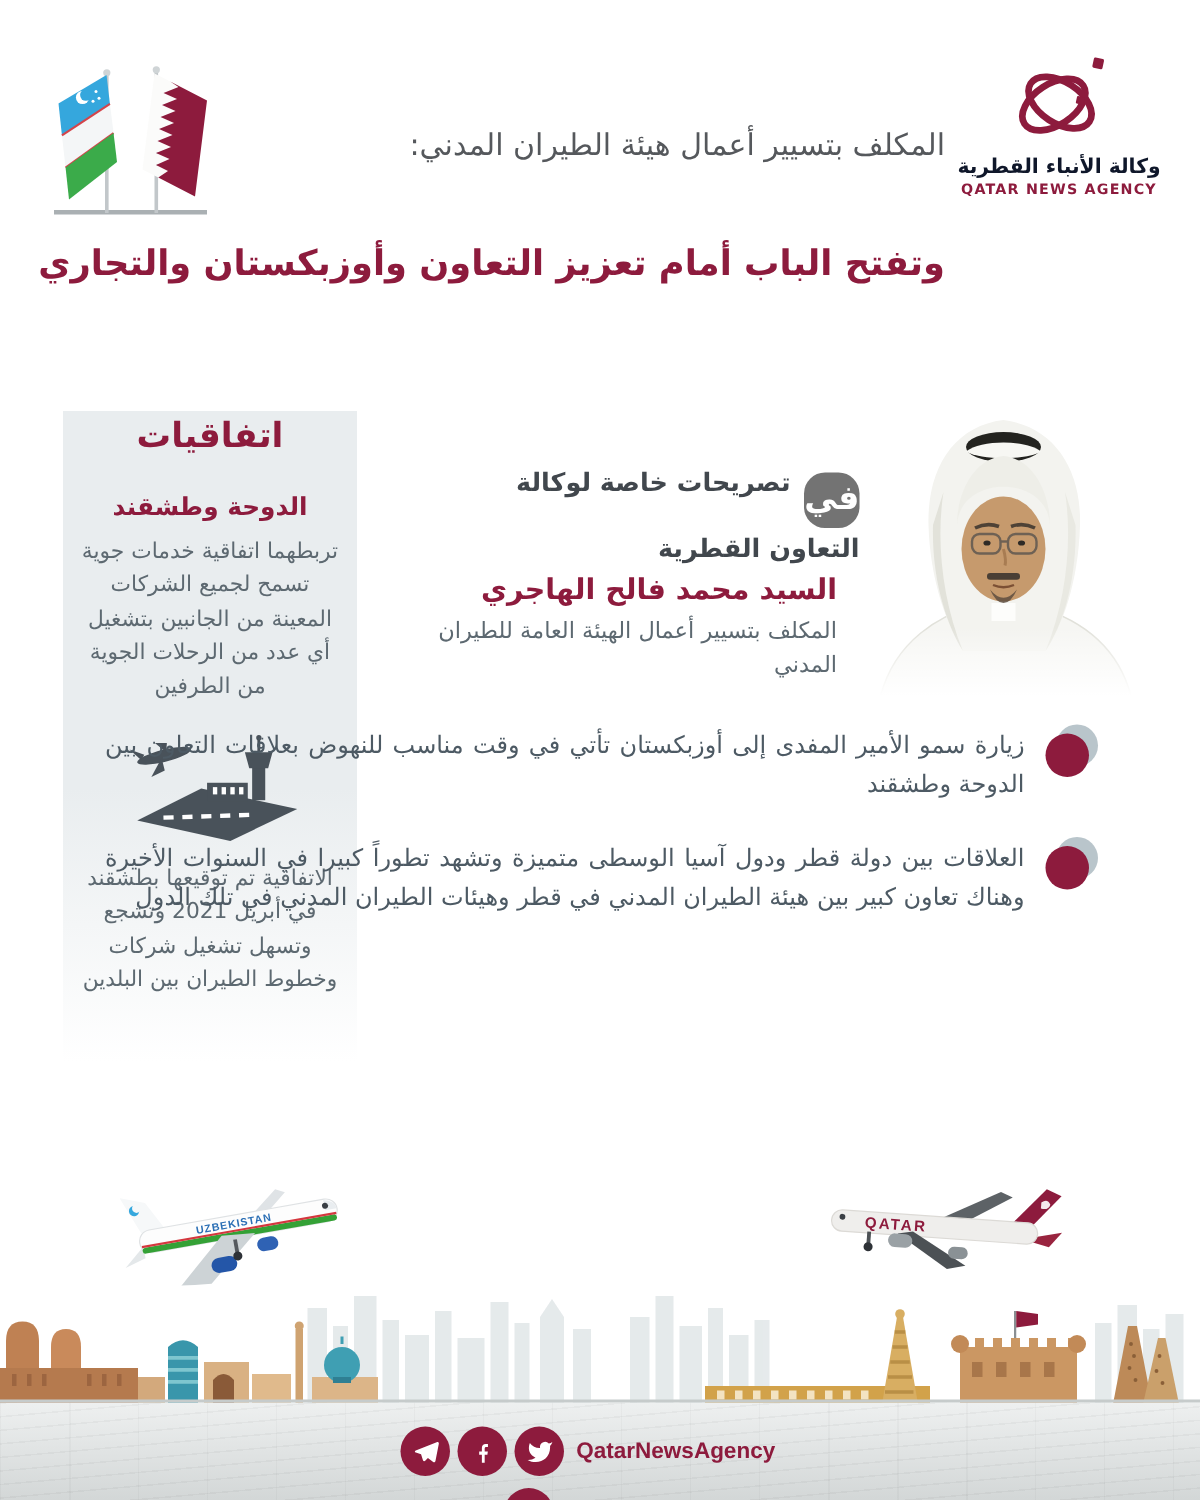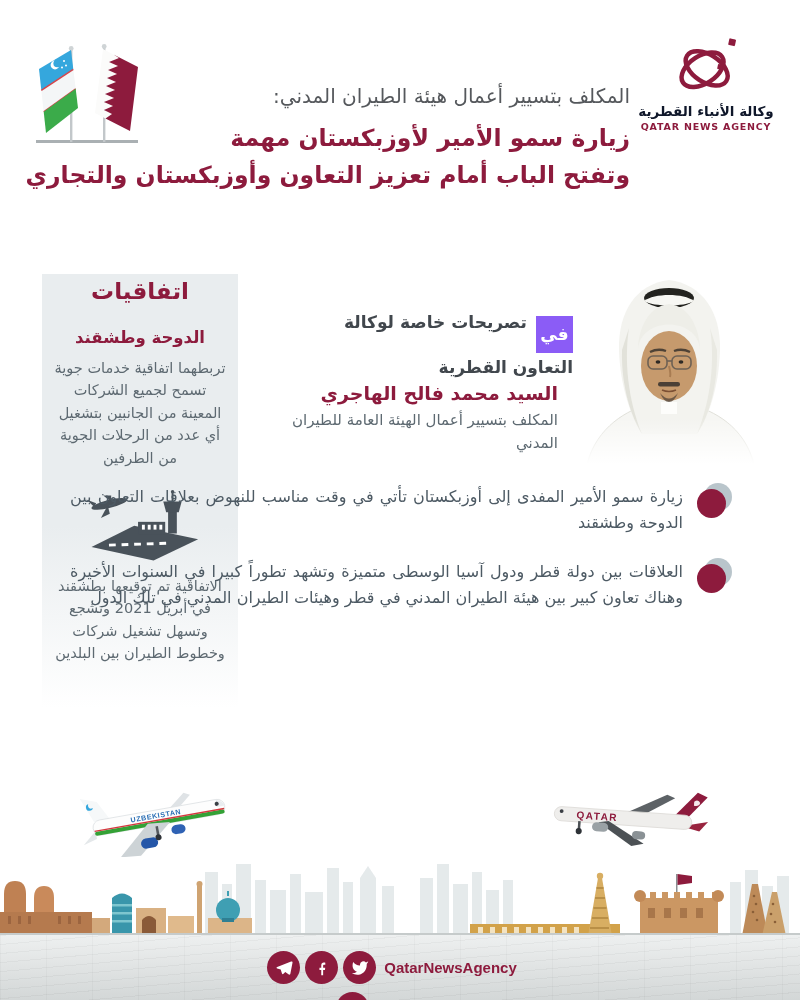--- a/index.html
+++ b/index.html
@@ -24,22 +24,22 @@
          background:linear-gradient(180deg,#e9edef 0%,#e9edef 58%,rgba(233,237,239,0) 100%);}
   .panel-title{font-size:23px;font-weight:bold;color:#8d1b3d;}
   .panel-sub{font-size:16.5px;font-weight:bold;color:#8d1b3d;margin-top:24px;}
   .panel-text{font-size:14.5px;color:#5d6971;line-height:1.55;margin:10px 0 0;}
   .panel-icon{width:128px;margin:16px auto 8px;}
 
   
   .portrait{right:23px;top:268px;width:215px;height:196px;}
   .intro{right:227px;top:308px;width:292px;font-size:17px;font-weight:bold;color:#41474d;
          line-height:1.65;text-align:right;}
-  .badge{display:inline-flex;width:37px;height:37px;background:#8b5cf6;color:#fff;
-         border-radius:0;align-items:center;justify-content:center;font-size:17px;
+  .badge{display:inline-flex;width:37px;height:37px;background:#737373;color:#fff;
+         border-radius:14px;align-items:center;justify-content:center;font-size:22px;
          margin-inline-end:9px;vertical-align:-12px;}
   .speaker-name{right:242px;top:382px;font-size:19px;font-weight:bold;color:#8d1b3d;white-space:nowrap;}
   .speaker-title{right:242px;top:409px;width:280px;font-size:15px;color:#5d6971;line-height:1.5;text-align:right;}
 
   
   .bullets{right:74px;top:484px;width:656px;list-style:none;margin:0;padding:0;}
   .bullets li{display:flex;gap:14px;align-items:flex-start;margin-bottom:23px;}
   .dot{flex:0 0 29px;width:29px;height:29px;position:relative;margin-top:5px;}
   .dot::before{content:"";position:absolute;width:28px;height:28px;border-radius:50%;
                background:#b9c5cb;top:-6px;left:7px;}
@@ -104,21 +104,20 @@
         <ellipse cx="56" cy="50" rx="34" ry="20" transform="rotate(33 56 50)"></ellipse>
       </g>
       <rect x="88" y="7" width="10" height="10" rx="1.5" fill="#8d1b3d" transform="rotate(12 93 12)"></rect>
       <rect x="72" y="44" width="7.5" height="7.5" rx="1" fill="#8d1b3d" transform="rotate(12 75 47)"></rect>
     </svg>
     <div class="brand-ar" dir="rtl">وكالة الأنباء القطرية</div>
     <div class="brand-en">QATAR NEWS AGENCY</div>
   </div>
 
   <div class="abs kicker" dir="rtl">المكلف بتسيير أعمال هيئة الطيران المدني:</div>
-  <div class="abs headline h1" dir="rtl">زيارة سمو الأمير لأوزبكستان مهمة</div>
   <div class="abs headline h2" dir="rtl">وتفتح الباب أمام تعزيز التعاون وأوزبكستان والتجاري</div>
 
   <aside class="abs panel">
     <div class="panel-title" dir="rtl">اتفاقيات</div>
     <div class="panel-sub" dir="rtl">الدوحة وطشقند</div>
     <p class="panel-text" dir="rtl">تربطهما اتفاقية خدمات جوية تسمح لجميع الشركات المعينة من الجانبين بتشغيل أي عدد من الرحلات الجوية من الطرفين</p>
     <div class="panel-icon">
       <svg viewBox="0 0 132 78">
         <g fill="#49525a">
           <polygon points="16,64 60,42 126,56 80,78"></polygon>

